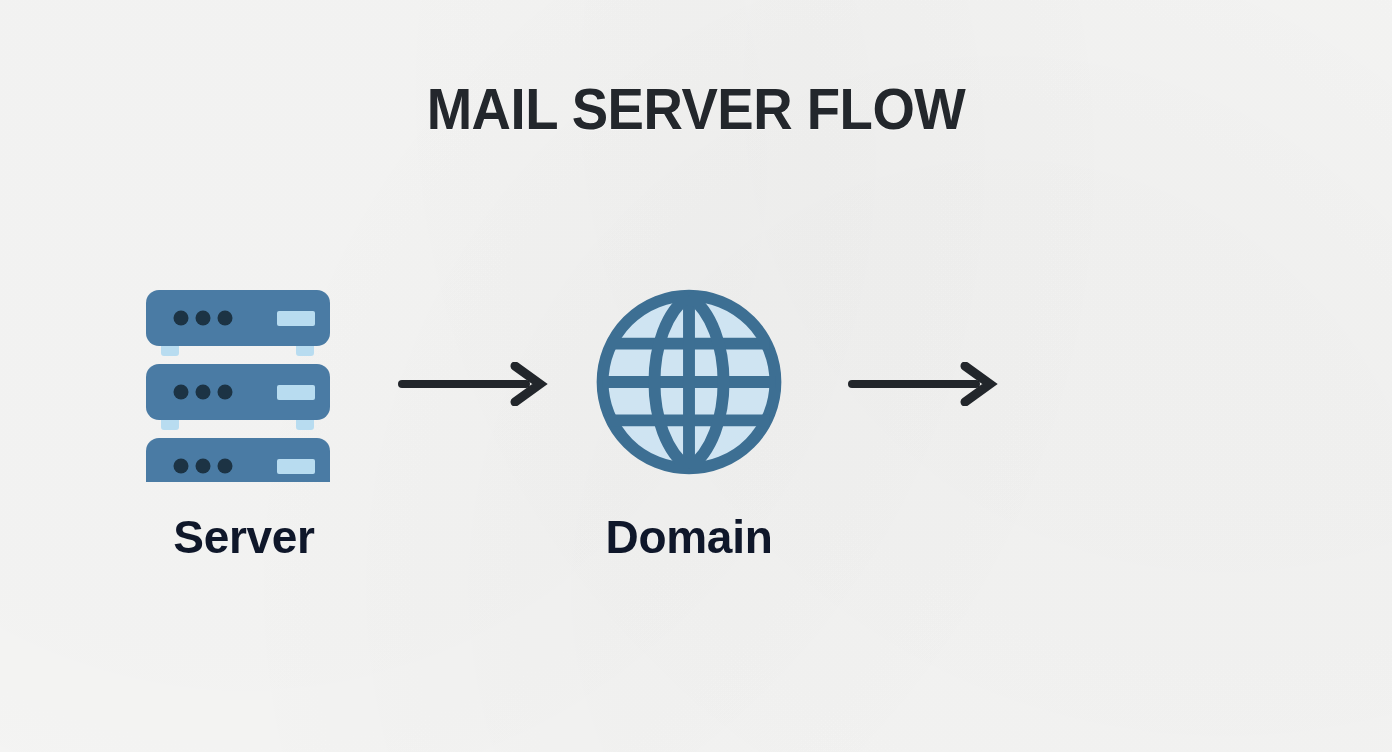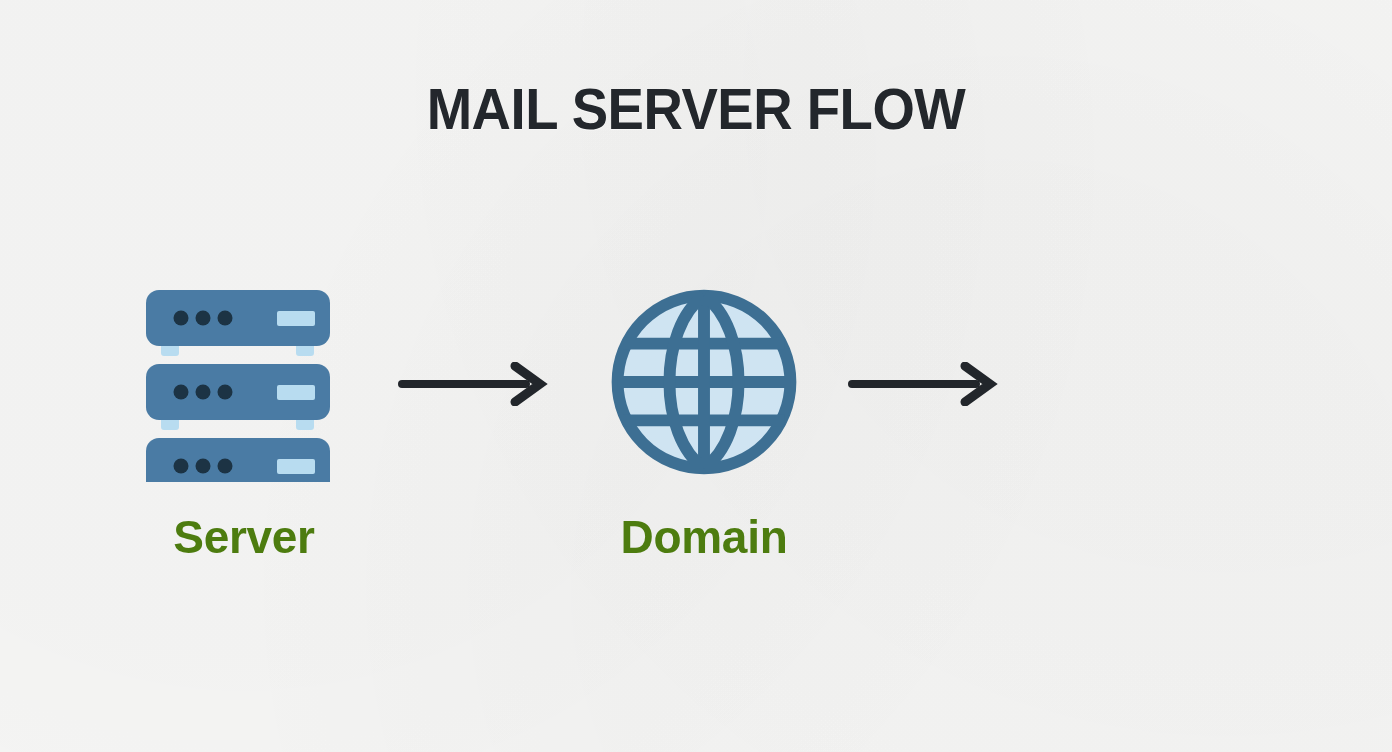--- a/index.html
+++ b/index.html
@@ -58,27 +58,27 @@
     height: 200px;
     display: flex;
     align-items: center;
     justify-content: center;
   }
   .node .node-label {
     margin-top: 32px;
     font-size: 46px;
     line-height: 1;
     font-weight: 700;
-    color: #4d7c0f;
+    color: #0f172a;
     letter-spacing: -0.3px;
     white-space: nowrap;
   }
 
   #node-server { left: 114px; top: 282px; }
-  #node-domain { left: 574px; top: 282px; }
+  #node-domain { left: 559px; top: 282px; }
   #node-dns    { left: 1020px; top: 282px; }
 
   .arrow {
     position: absolute;
     top: 362px;
     width: 150px;
     height: 44px;
   }
   #arrow-1 { left: 398px; }
   #arrow-2 { left: 848px; }

